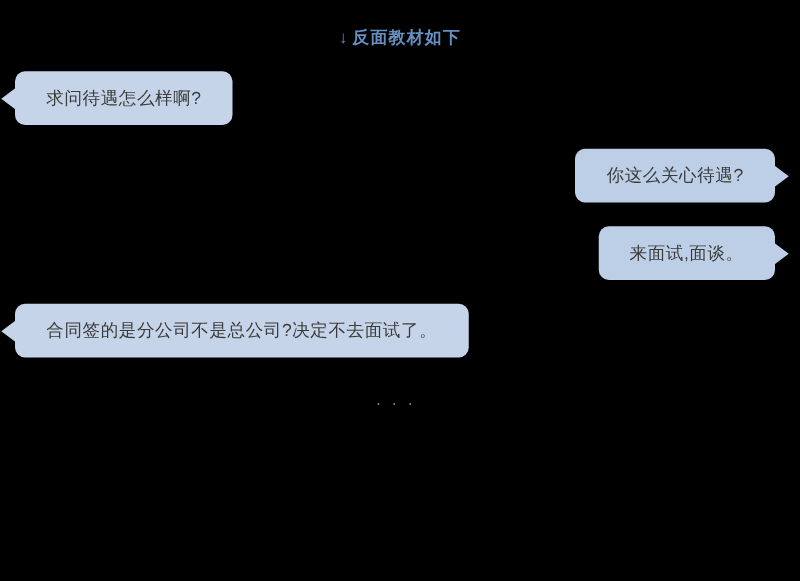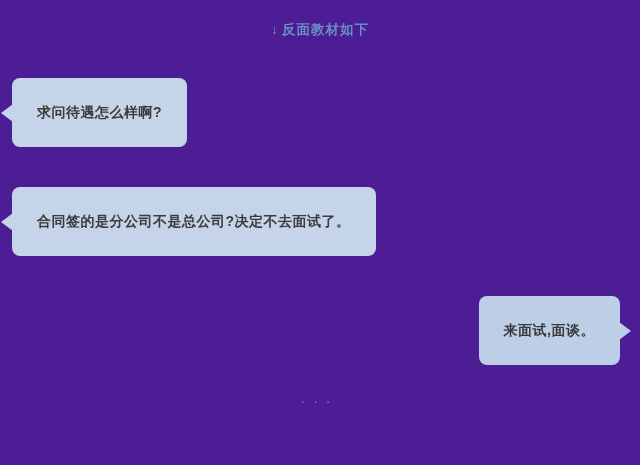--- a/index.html
+++ b/index.html
@@ -5,21 +5,21 @@
   html, body {
     margin: 0;
     padding: 0;
     background: #ffffff;
     font-family: "Liberation Sans", "DejaVu Sans", sans-serif;
   }
   .page {
     position: relative;
     width: 640px;
     height: 465px;
-    background: #4c1d95;
+    background: #000000;
     overflow: hidden;
   }
   .header {
     padding-top: 22px;
     text-align: center;
     color: var(--header-text, #678fc1);
     font-size: 13.5px;
     font-weight: bold;
     letter-spacing: 1px;
     line-height: 16px;
@@ -33,28 +33,27 @@
   }
   .row {
     display: flex;
     margin-top: 19px;
   }
   .row.left  { justify-content: flex-start; padding-left: 12px; }
   .row.right { justify-content: flex-end;   padding-right: 20px; }
   .bubble {
     position: relative;
     max-width: 440px;
-    padding: 26px 25px;
+    padding: 13px 25px;
     border-radius: 8px;
     font-size: 14px;
-    font-weight: 700;
+    font-weight: 400;
     line-height: 17px;
     color: var(--bubble-text, #3b3b3b);
     letter-spacing: 0.5px;
-    margin-top: 21px;
   }
   .row.left  .bubble { background: var(--left-bubble, #c6d4e9); }
   .row.right .bubble { background: var(--right-bubble, #bccfe7); }
   .bubble::before {
     content: "";
     position: absolute;
     top: 50%;
     transform: translateY(-50%);
     width: 0;
     height: 0;
@@ -85,27 +84,30 @@
 
   <div class="header">
     <span class="arrow">↓</span><span class="title-text">反面教材如下</span>
   </div>
 
   <div class="chat" id="chat">
   <div class="row left">
     <div class="bubble">求问待遇怎么样啊?</div>
   </div>
 
+  <div class="row right">
+    <div class="bubble">你这么关心待遇?</div>
+  </div>
 
+
+  <div class="row right">
+    <div class="bubble">来面试,面谈。</div>
+  </div>
 
   <div class="row left">
     <div class="bubble">合同签的是分公司不是总公司?决定不去面试了。</div>
-  </div>
-
-  <div class="row right">
-    <div class="bubble">来面试,面谈。</div>
   </div>
 
 </div>
 
   <div class="more">...</div>
 
 </div>
 
 </body></html>

